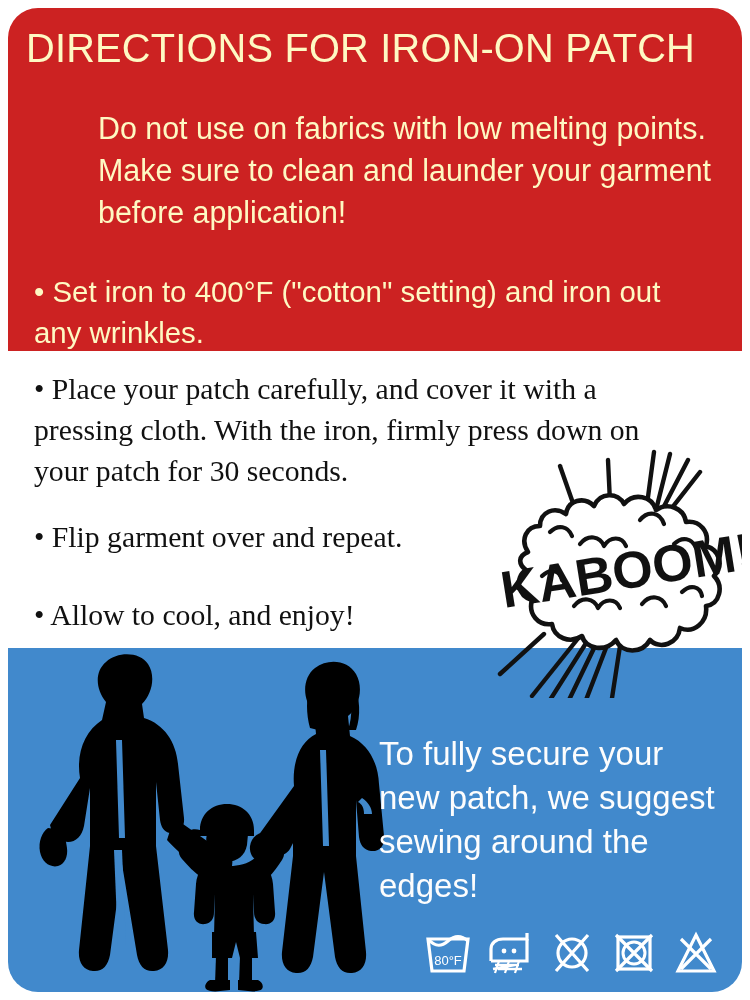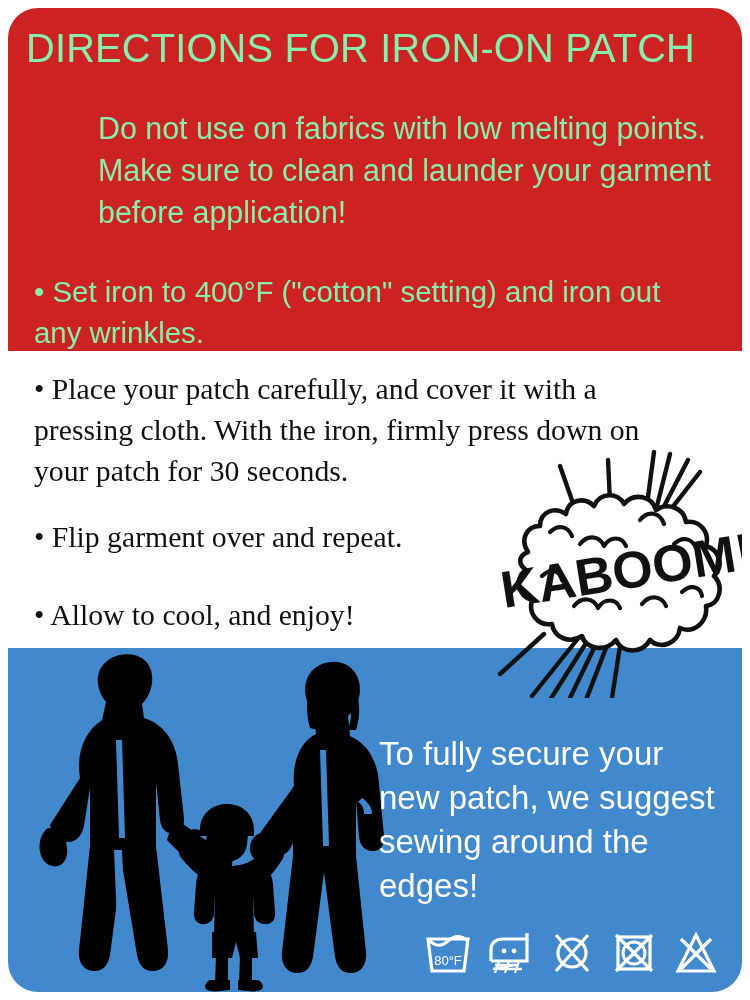--- a/index.html
+++ b/index.html
@@ -25,21 +25,21 @@
   }
 
   
   #red-panel {
     position: absolute;
     left: 0;
     top: 0;
     width: 734px;
     height: 343px;
     background: #cc2222;
-    color: #86efac;
+    color: #fef9c3;
   }
 
   #title {
     position: absolute;
     left: 18px;
     top: 20px;
     width: 700px;
     font-size: 41px;
     line-height: 1.0;
     font-weight: 400;

